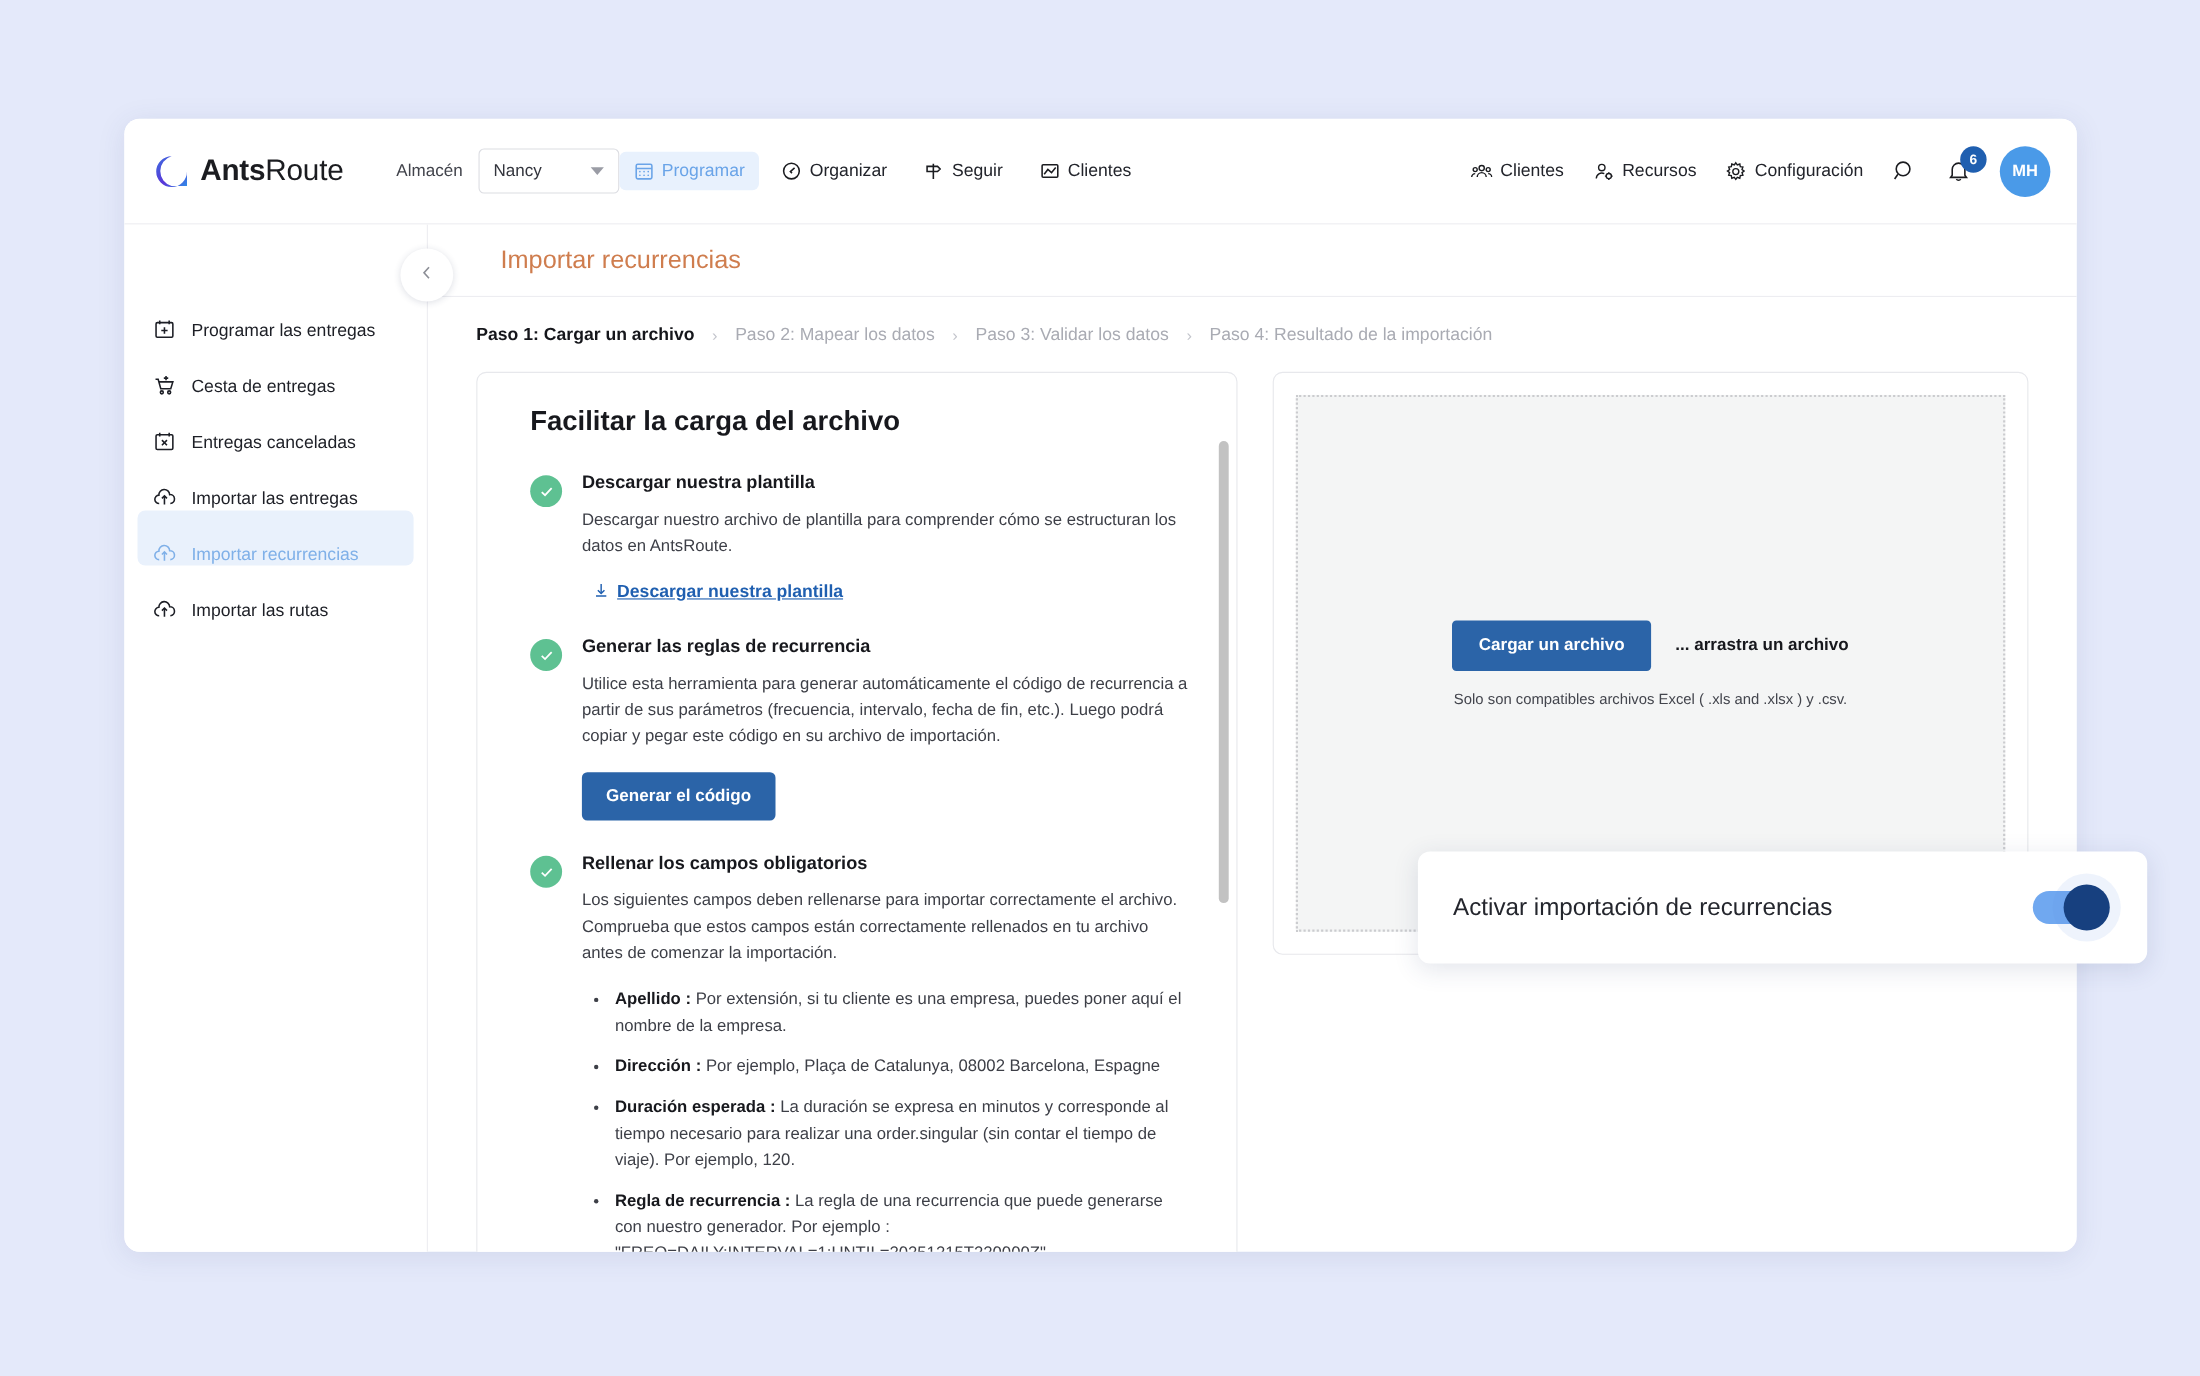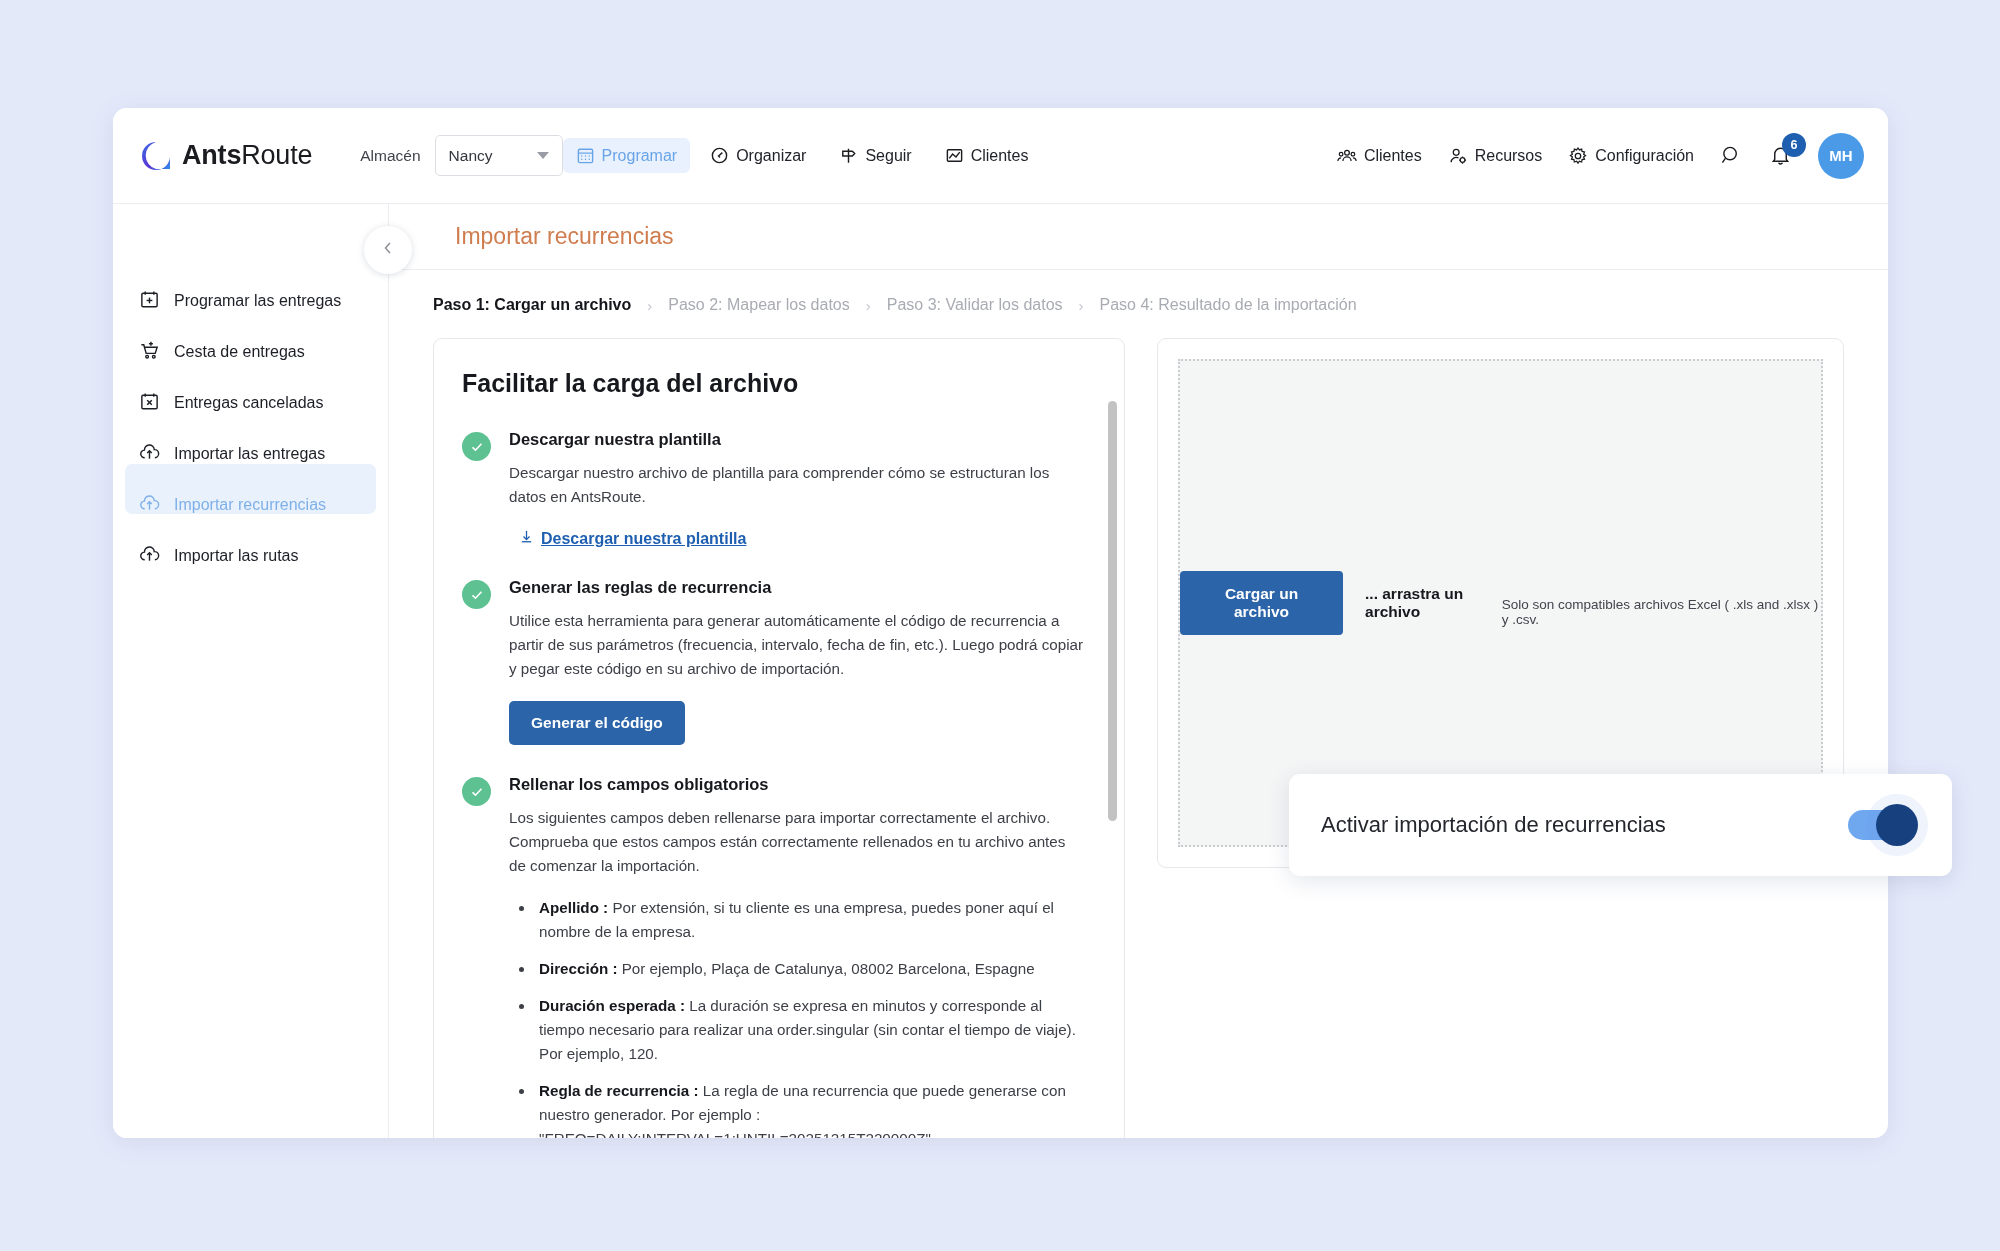--- a/index.html
+++ b/index.html
@@ -119,21 +119,21 @@
   .step.active { color: #15161b; font-weight: 700; }
   .step-sep { color: #c3c5cc; font-size: 15px; }
 
   .panes { display: flex; gap: 32px; padding: 0 44px; flex: 1; min-height: 0; }
 
   
   .card-left {
     width: 692px; flex-shrink: 0;
     background: #fff;
     border: 1px solid #e7e8ec; border-radius: 9px;
-    position: relative; overflow: hidden;
+    position: relative; overflow: hidden; padding-left: 20px;
   }
   .card-left-inner { padding: 30px 40px 0 28px; height: 100%; overflow: hidden; }
   .card-title { font-size: 25px; font-weight: 700; color: #17181d; margin-bottom: 32px; }
 
   .sec { display: flex; gap: 18px; margin-bottom: 30px; }
   .check-circle {
     width: 29px; height: 29px; border-radius: 50%;
     background: #5ec192; flex-shrink: 0; margin-top: 2px;
     display: flex; align-items: center; justify-content: center;
   }
@@ -175,21 +175,21 @@
     flex: 1; min-width: 0;
     background: #fff;
     border: 1px solid #e7e8ec; border-radius: 9px;
     padding: 20px;
     height: 530px;
   }
   .dropzone {
     width: 100%; height: 100%;
     border: 2px dotted #cbcccf;
     background: #f4f5f5;
-    display: flex; 
+    display: flex; flex-direction: column;
     align-items: center; justify-content: center;
     cursor: pointer;
   }
   .dz-row { display: flex; align-items: center; gap: 22px; }
   .btn-upload {
     background: #2b64a8; color: #fff; border: none; border-radius: 4px;
     padding: 14px 24px; font-size: 15.5px; font-weight: 700;
     font-family: "Liberation Sans", sans-serif; cursor: pointer;
   }
   .dz-drag { font-size: 15.5px; font-weight: 700; color: #17181d; }

